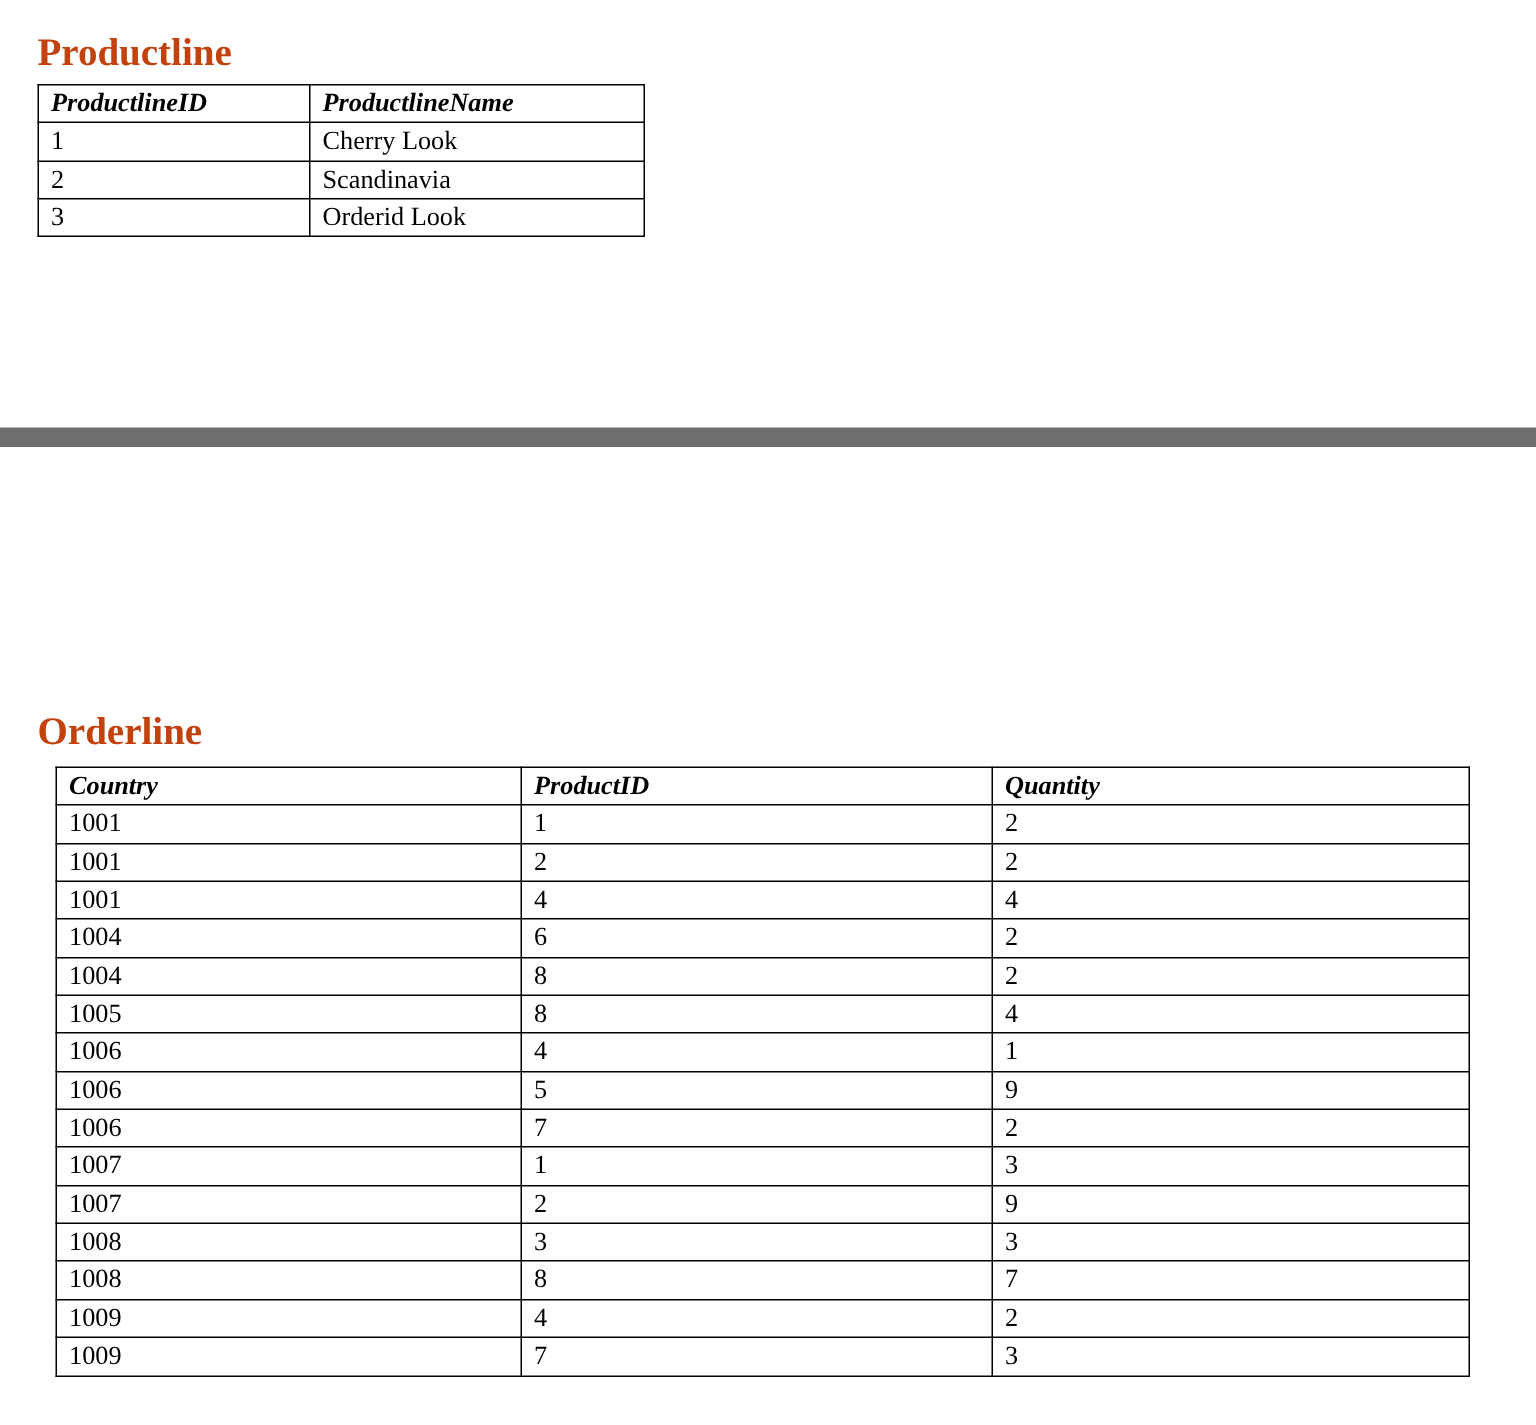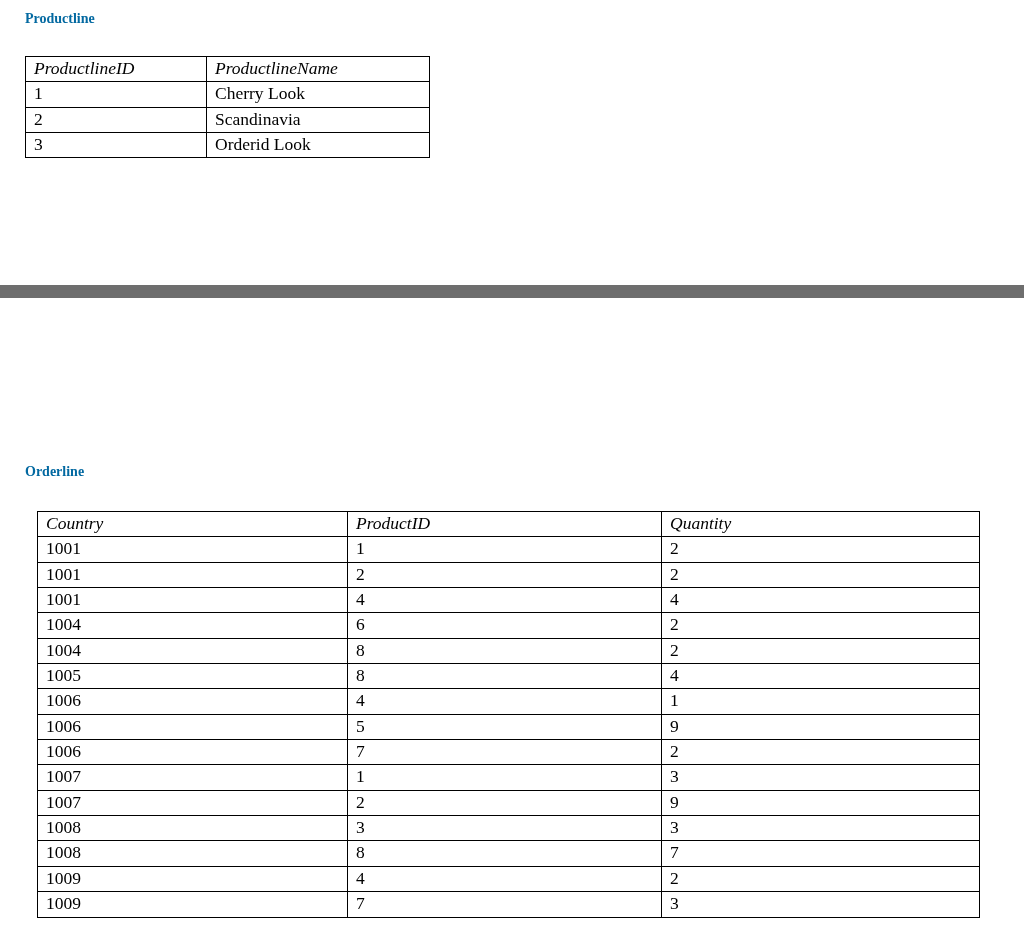--- a/index.html
+++ b/index.html
@@ -12,23 +12,23 @@
     height: 950px;
     position: relative;
     font-family: "Liberation Serif", serif;
     color: #000000;
     overflow: hidden;
   }
 
   .section-title {
     font-family: "Liberation Serif", serif;
     font-weight: bold;
-    font-size: 14px;
+    font-size: 26px;
     line-height: 1;
-    color: #0369a1;
+    color: #c2410c;
   }
 
   #productline-title {
     position: absolute;
     left: 25px;
     top: 0px;
   }
 
   #orderline-title {
     position: absolute;
@@ -50,20 +50,21 @@
     text-align: left;
     vertical-align: top;
     font-weight: normal;
     line-height: 1.22;
     white-space: nowrap;
     overflow: hidden;
   }
 
   table.doc-table th {
     font-style: italic;
+    font-weight: bold;
   }
 
   #productline-table {
     position: absolute;
     left: 25px;
     top: 56px;
     width: 404px;
   }
   #productline-table col.c0 { width: 181px; }
   #productline-table col.c1 { width: 223px; }

